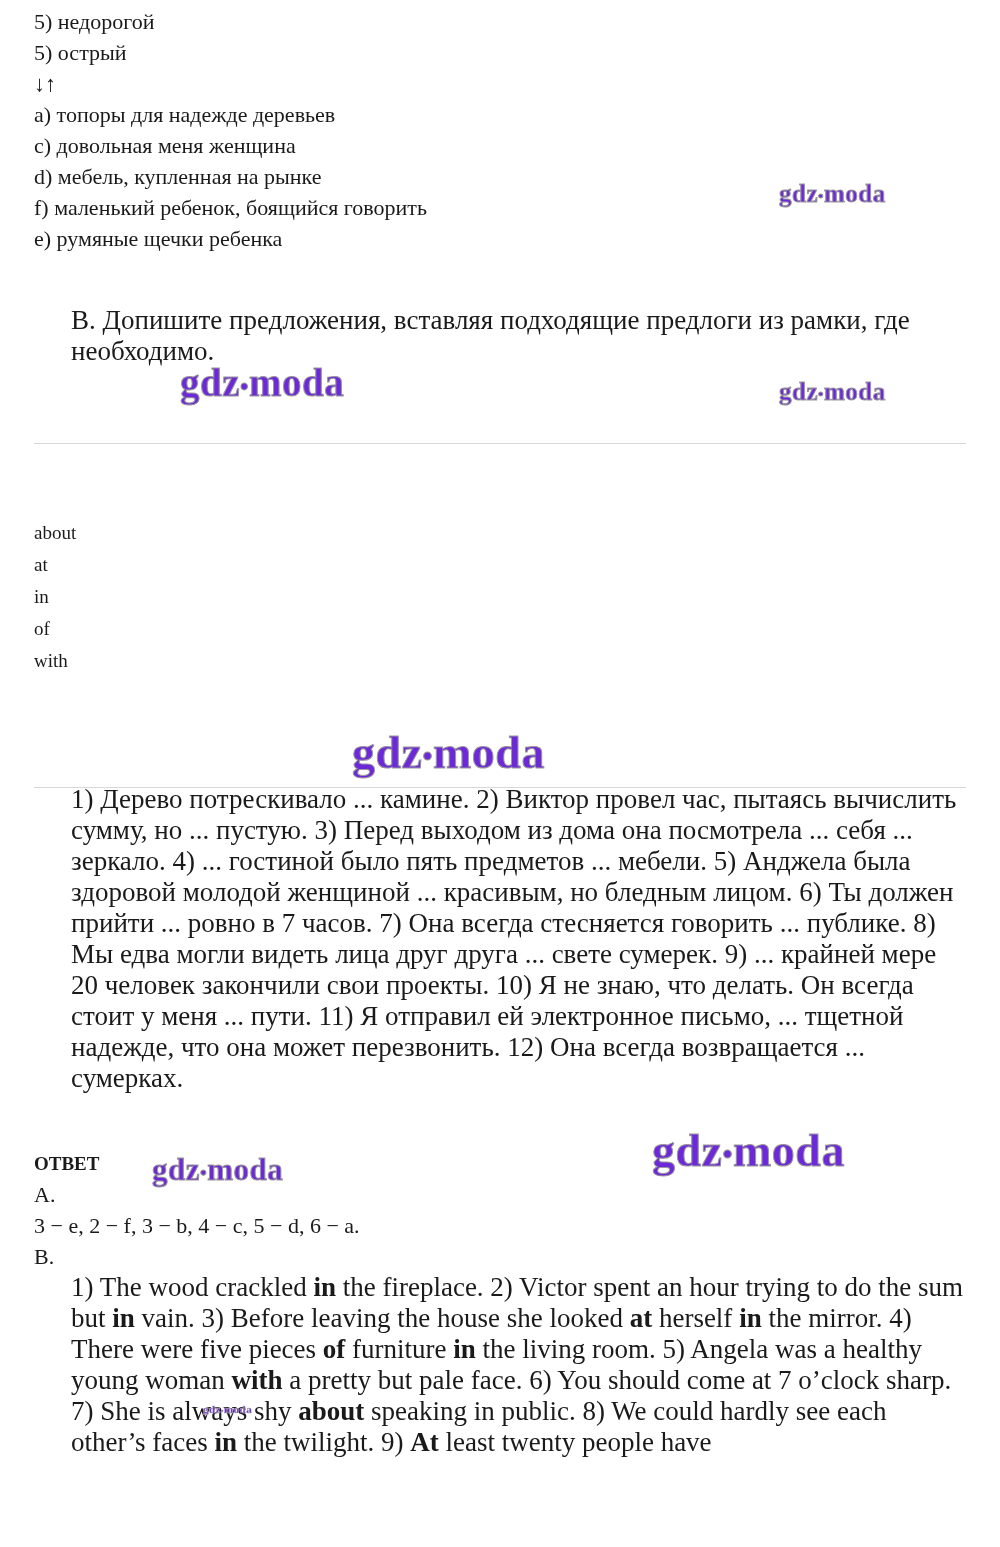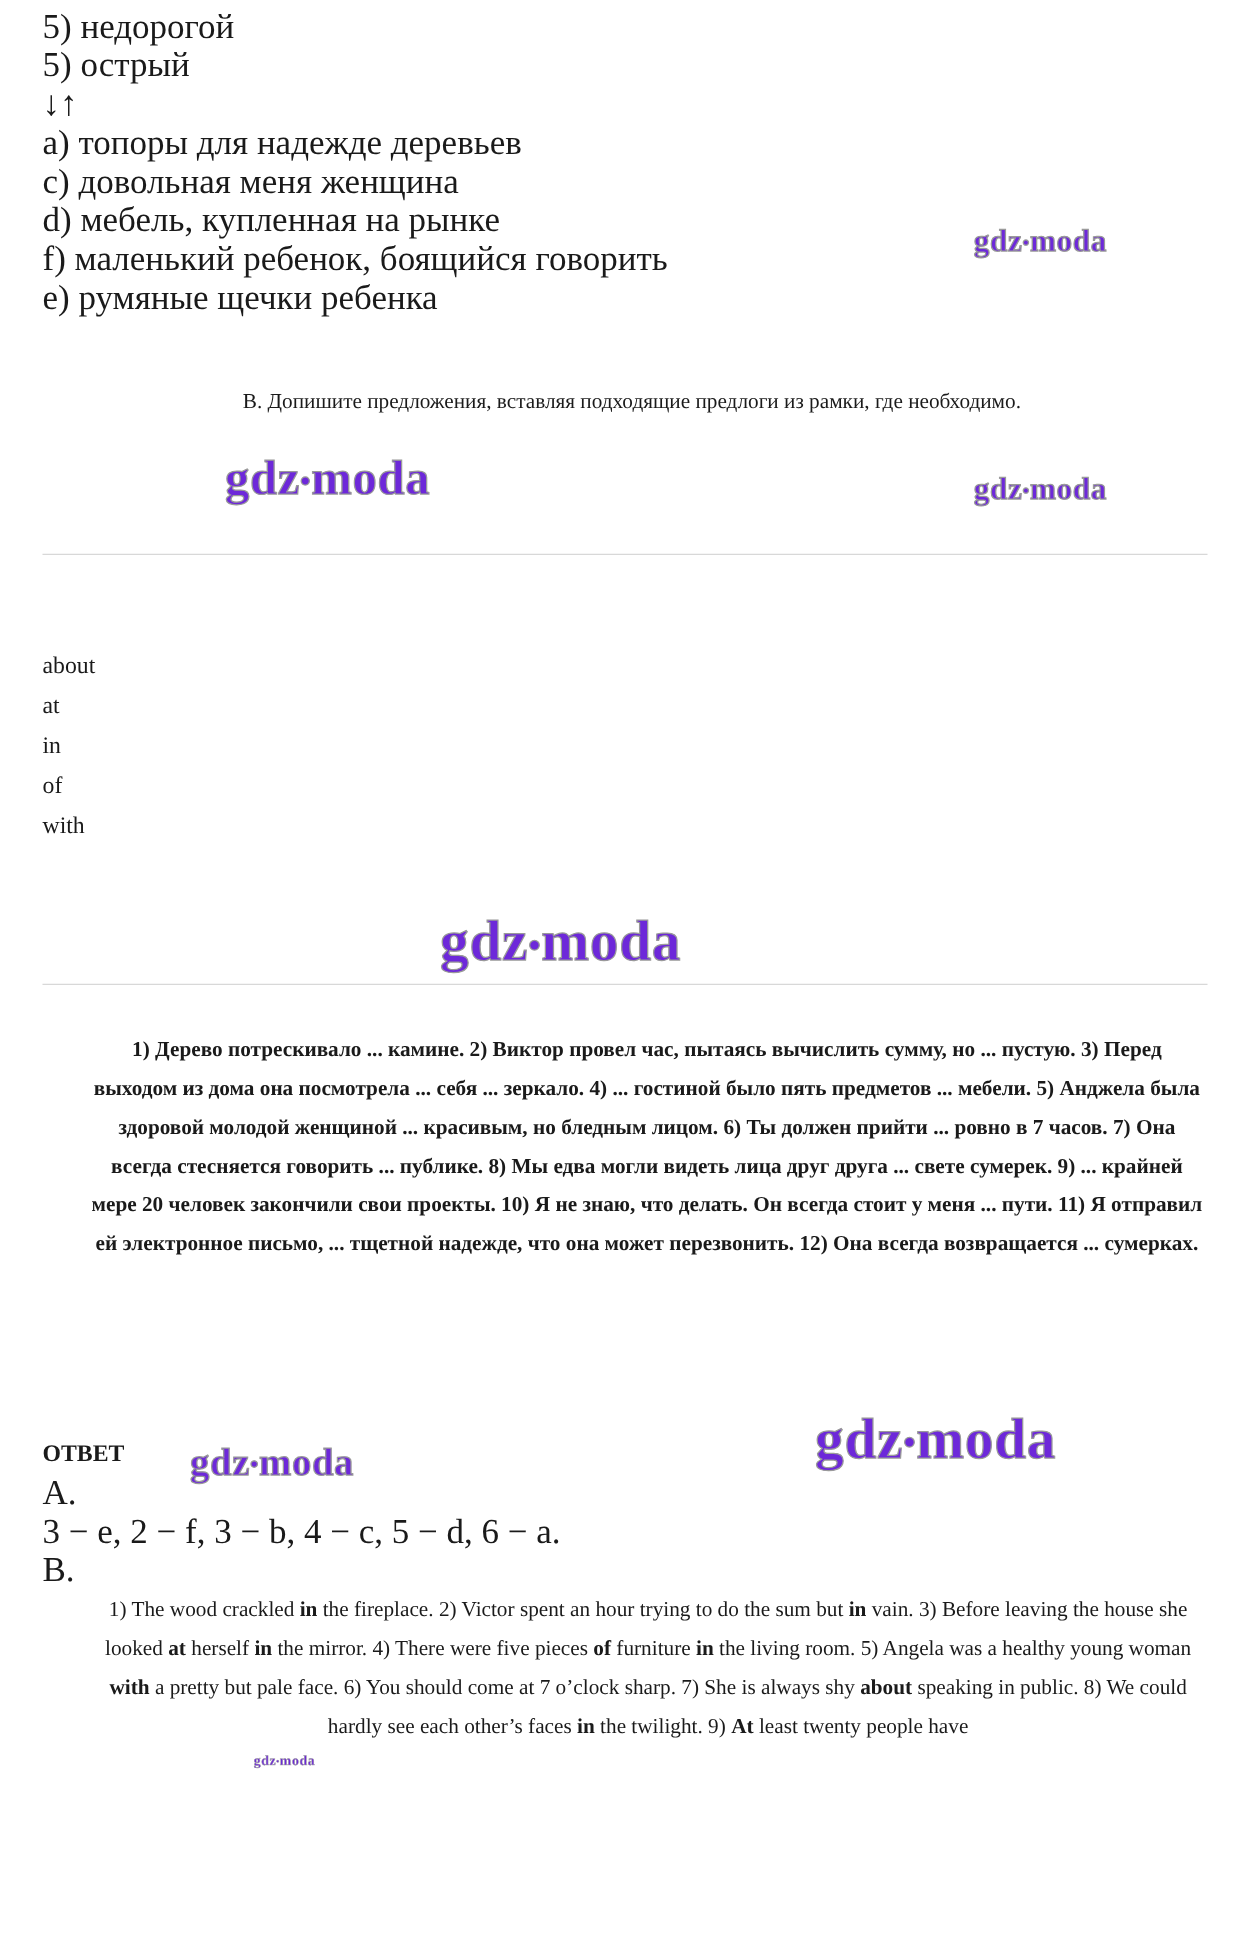--- a/index.html
+++ b/index.html
@@ -20,28 +20,28 @@
     width: 1000px;
     height: 1547px;
     padding: 0;
   }
   .block {
     position: absolute;
     left: 34px;
     right: 34px;
   }
   .line {
-    font-size: 28px;
+    font-size: 22px;
     line-height: 31px;
     white-space: pre-wrap;
   }
   .para {
-    font-size: 17px;
+    font-size: 27px;
     line-height: 31px;
-    text-align: center;
+    text-align: left;
     margin-left: 37px;
   }
   .wordbank {
     font-size: 19px;
     line-height: 32px;
   }
   .rule {
     position: absolute;
     left: 34px;
     right: 34px;
@@ -106,21 +106,21 @@
   <div class="block" style="top: 517px;">
     <div class="wordbank">about</div>
     <div class="wordbank">at</div>
     <div class="wordbank">in</div>
     <div class="wordbank">of</div>
     <div class="wordbank">with</div>
   </div>
 
   <div class="rule" style="top: 787px;"></div>
 
-  <div class="block" style="top: 824px; right: 36px; font-weight: bold;">
+  <div class="block" style="top: 784px; right: 36px;">
     <div class="para">1) Дерево потрескивало ... камине. 2) Виктор провел час, пытаясь вычислить сумму, но ... пустую. 3) Перед выходом из дома она посмотрела ... себя ... зеркало. 4) ... гостиной было пять предметов ... мебели. 5) Анджела была здоровой молодой женщиной ... красивым, но бледным лицом. 6) Ты должен прийти ... ровно в 7 часов. 7) Она всегда стесняется говорить ... публике. 8) Мы едва могли видеть лица друг друга ... свете сумерек. 9) ... крайней мере 20 человек закончили свои проекты. 10) Я не знаю, что делать. Он всегда стоит у меня ... пути. 11) Я отправил ей электронное письмо, ... тщетной надежде, что она может перезвонить. 12) Она всегда возвращается ... сумерках.</div>
   </div>
 
   <div class="block" style="top: 1148px;">
     <div class="answer-head">ОТВЕТ</div>
     <div class="line">A.</div>
     <div class="line">3 − e, 2 − f, 3 − b, 4 − c, 5 − d, 6 − a.</div>
     <div class="line">B.</div>
     <div class="para" id="answer-b-text"><span>1) The wood crackled </span><span class="b">in</span><span> the fireplace. 2) Victor spent an hour trying to do the sum but </span><span class="b">in</span><span> vain. 3) Before leaving the house she looked </span><span class="b">at</span><span> herself </span><span class="b">in</span><span> the mirror. 4) There were five pieces </span><span class="b">of</span><span> furniture </span><span class="b">in</span><span> the living room. 5) Angela was a healthy young woman </span><span class="b">with</span><span> a pretty but pale face. 6) You should come at 7 o’clock sharp. 7) She is always shy </span><span class="b">about</span><span> speaking in public. 8) We could hardly see each other’s faces </span><span class="b">in</span><span> the twilight. 9) </span><span class="b">At</span><span> least twenty people have</span></div>
   </div>

